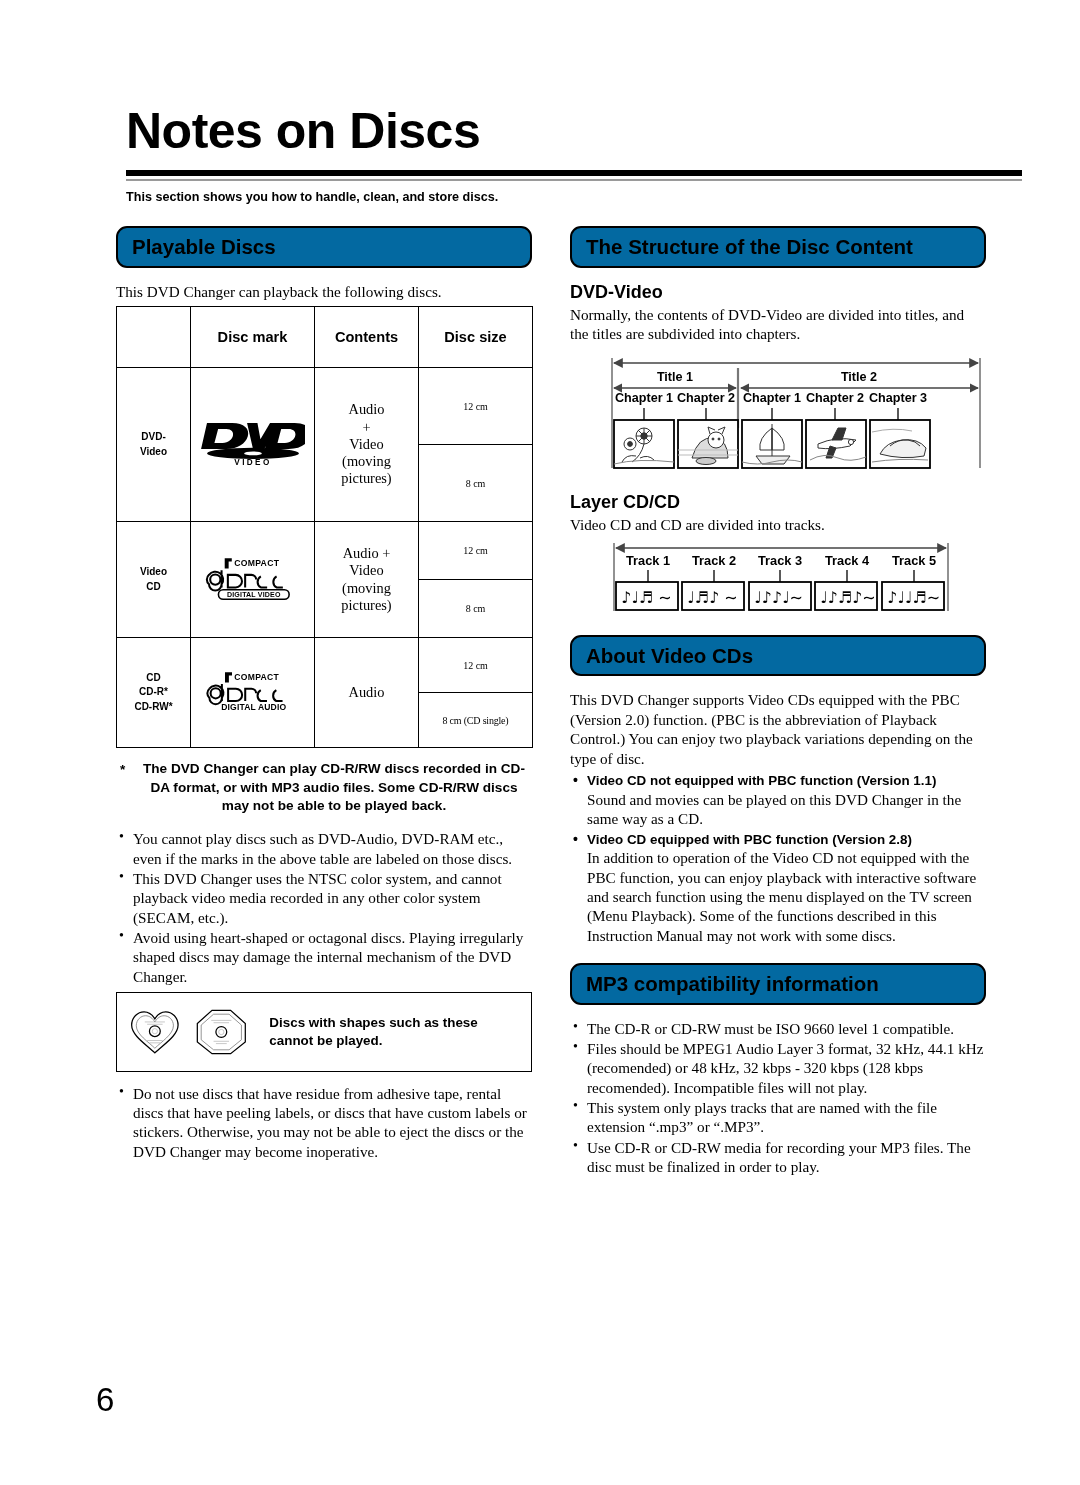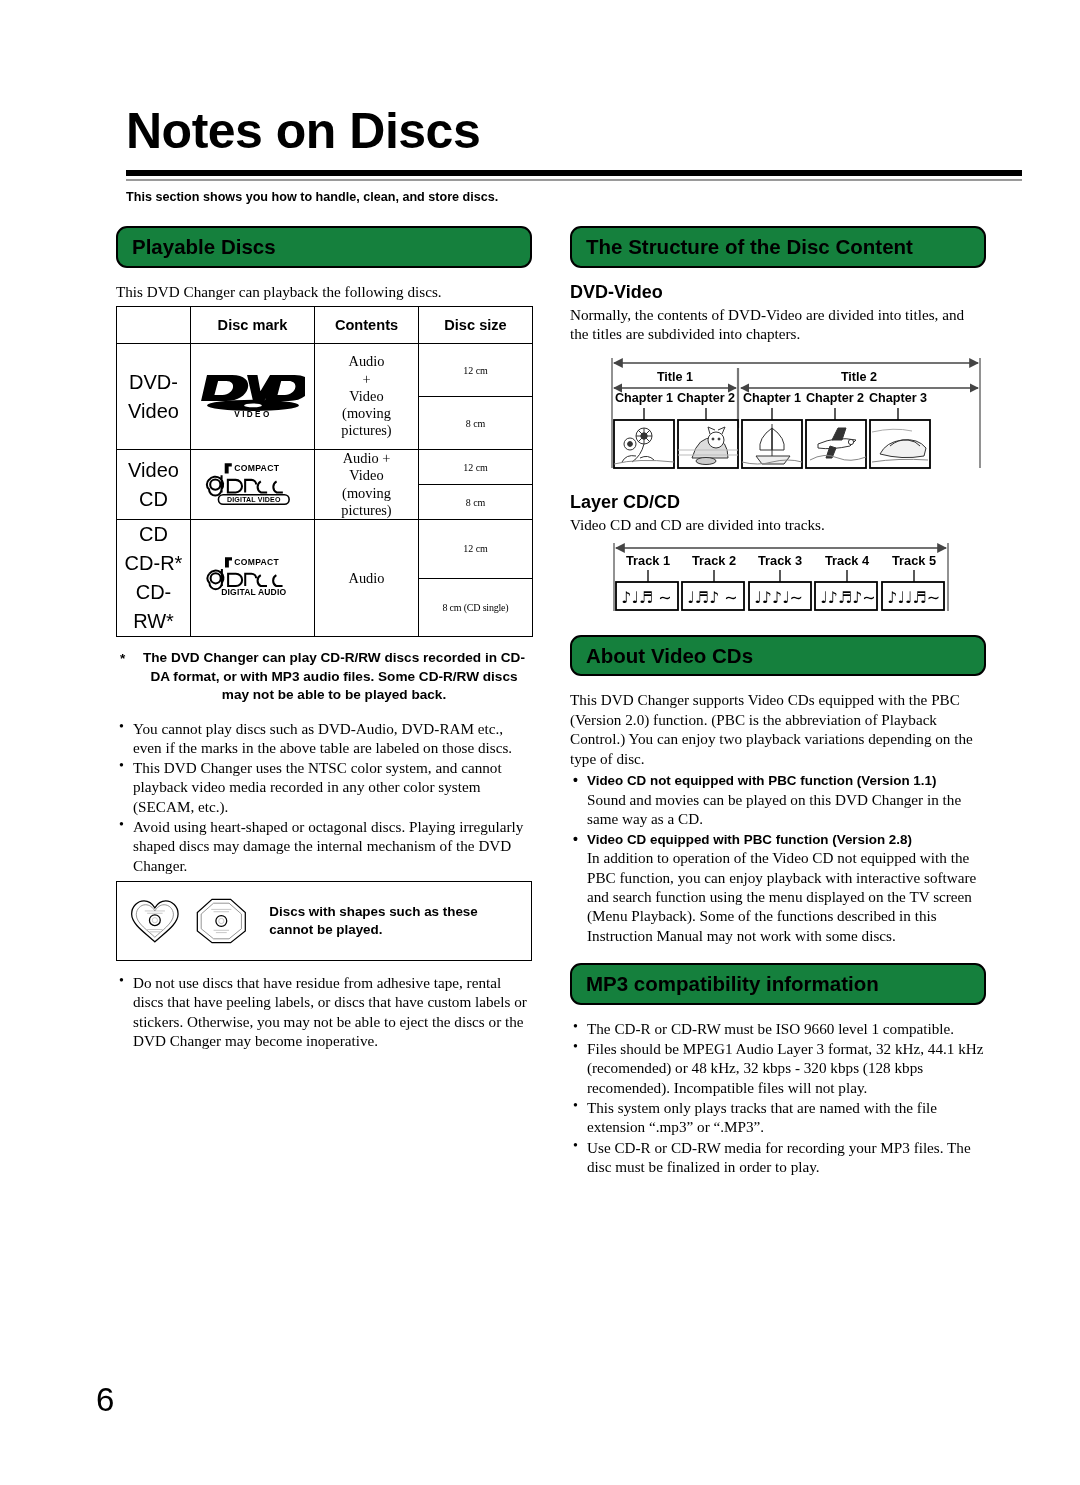--- a/index.html
+++ b/index.html
@@ -34,21 +34,21 @@
   
   .col-left  { position:absolute; left:116px; top:226px; width:416px; }
   .col-right { position:absolute; left:570px; top:226px; width:416px; }
 
   
   .sec-head {
     border:2.5px solid #000; border-radius:11px;
     padding:7px 0 7px 14px; margin:0 0 14px 0;
     font-family:"Liberation Sans", sans-serif;
     font-weight:bold; font-size:20.5px; line-height:1.15;
-    background:#15803d;
+    background:#0369a1;
   }
 
   
   .body-p { font-size:15.2px; line-height:1.28; margin:0 0 9px 0; }
   .sub-head {
     font-family:"Liberation Sans", sans-serif; font-weight:bold;
     font-size:18px; margin:0 0 2px 0;
   }
   ul.bul { list-style:none; margin:0; padding:0; }
   ul.bul > li {
@@ -68,28 +68,28 @@
     font-size:13.6px; line-height:1.36; margin:12px 0 14px 0;text-align:center;
   }
   .note-star::before { content:"*"; position:absolute; left:4px; top:1px; }
 
   
   table.disc-table {
     border-collapse:collapse; width:416px; margin-top:4px;
     table-layout:fixed;
   }
   table.disc-table td, table.disc-table th {
-    border:1.6px solid #000; padding:0; text-align:center; vertical-align:middle;
+    border:1.6px solid #000; padding:12px; text-align:center; vertical-align:middle;
   }
   table.disc-table th {
     font-family:"Liberation Sans", sans-serif; font-weight:bold;
     font-size:14.6px; height:36px;
   }
   td.cat {
-    font-family:"Liberation Sans", sans-serif; font-weight:normal; font-size:20px;
+    font-family:"Liberation Sans", sans-serif; font-weight:bold; font-size:10px;
     line-height:1.45;
   }
   td.cont { font-size:14.4px; line-height:1.2; }
   td.size { font-size:10px; }
   td.size.small { font-size:10px; letter-spacing:-0.2px; }
   .c1 { width:74px; } .c2 { width:124px; } .c3 { width:104px; } .c4 { width:114px; }
 
   
   .dvd-logo { width:104px; margin:0 auto; }
 

